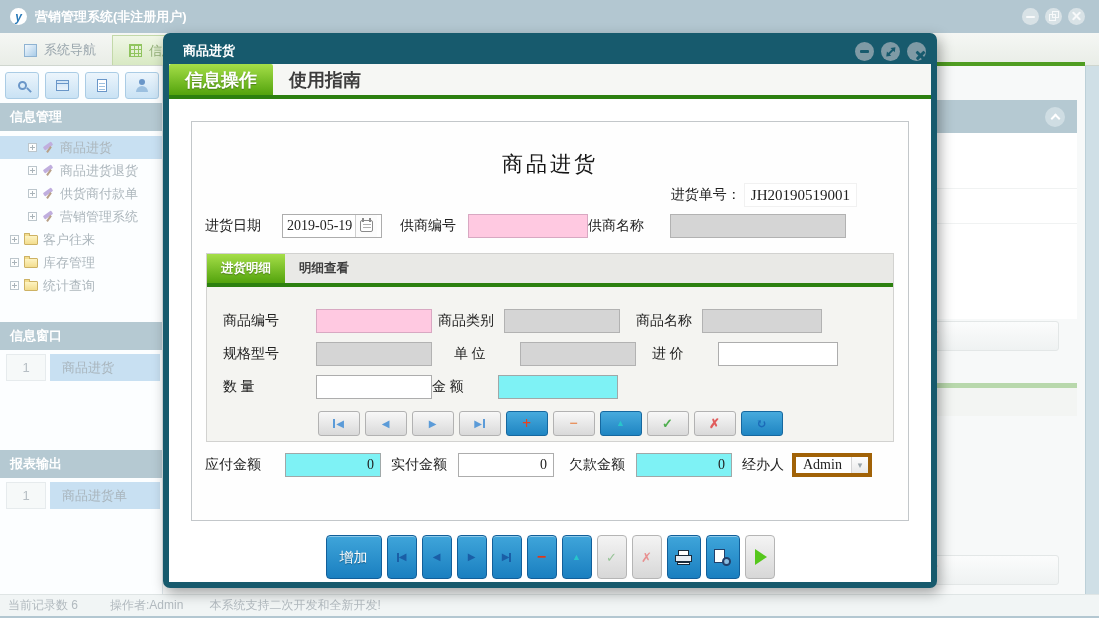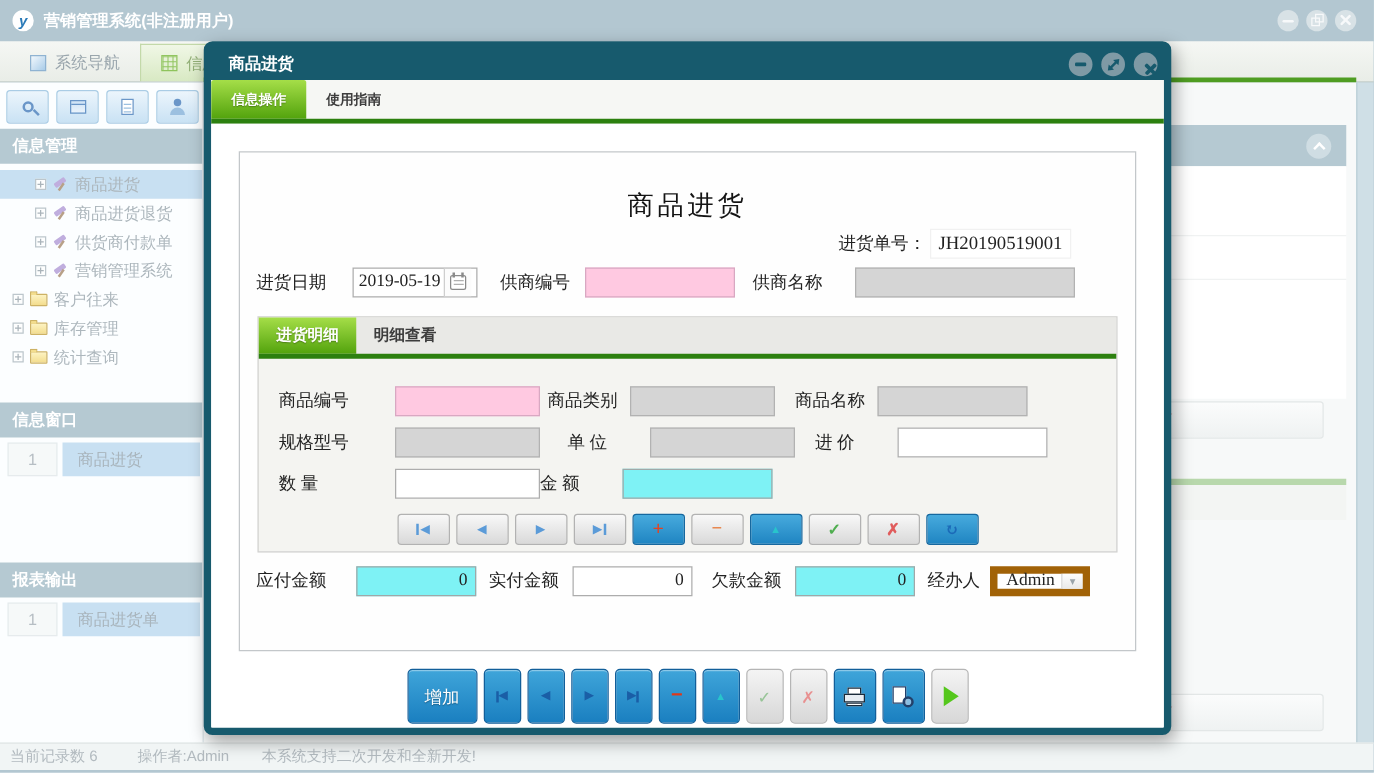--- a/index.html
+++ b/index.html
@@ -86,21 +86,21 @@
   .m-title{height:26px;background:#175a6d;display:flex;align-items:center;color:#fff;font-weight:bold;font-size:13px;padding-left:15px;flex:0 0 26px;margin:-1px -1px 0 -1px}
   .m-controls{margin-left:auto;display:flex;gap:7px;padding-right:6px}
   .mbtn{width:19px;height:19px;border-radius:50%;background:#7f9aa5;display:flex;align-items:center;justify-content:center;position:relative;cursor:pointer}
   .mg-min{width:9px;height:3px;background:#175a6d;border-radius:1px}
   .mxbar{position:absolute;left:4px;top:8px;width:11px;height:2.5px;background:#175a6d;border-radius:1px}
   .mg-exp{position:relative;width:13px;height:13px;transform:rotate(45deg)}
   .mg-exp .tri-u{position:absolute;left:3.5px;top:0;border-left:3px solid transparent;border-right:3px solid transparent;border-bottom:4px solid #175a6d}
   .mg-exp .tri-d{position:absolute;left:3.5px;bottom:0;border-left:3px solid transparent;border-right:3px solid transparent;border-top:4px solid #175a6d}
   .mg-exp .mid{position:absolute;left:6px;top:3px;width:1.5px;height:7px;background:#175a6d}
   .m-tabs{height:31px;background:#f6f7f4;display:flex;align-items:stretch;flex:0 0 31px}
-  .m-tab{display:flex;align-items:center;padding:0 16px;font-size:11px;font-weight:bold;color:#3d3d3d;cursor:pointer}
+  .m-tab{display:flex;align-items:center;padding:0 16px;font-size:18px;font-weight:bold;color:#3d3d3d;cursor:pointer}
   .m-tab.green{background:linear-gradient(#a5de48,#53a30d);color:#fff;text-shadow:0 1px 1px rgba(0,0,0,.3);border-radius:2px 2px 0 0}
   .m-underline{height:4px;background:#2c800f;flex:0 0 4px}
   .m-body{position:relative;flex:1;background:#fff}
 
   .fs{position:absolute;left:22px;top:22px;width:718px;height:400px;border:1px solid #c3c7ca;background:#fefefe}
   .form-font{font-family:"Liberation Serif","DejaVu Serif",serif}
   .fh1{position:absolute;left:0;right:0;top:28px;text-align:center;font-size:21px;color:#141414;letter-spacing:3px}
   .order-row{position:absolute;right:52px;top:62px;display:flex;align-items:center;font-size:14px;color:#222}
   .order-val{background:#fff;box-shadow:0 0 0 1px #f1f1f1;min-width:108px;height:22px;display:flex;align-items:center;padding:0 6px;font-size:15px;margin-left:4px}
   .frow{position:absolute;display:flex;align-items:center;font-size:14px;color:#222}
@@ -133,21 +133,21 @@
   .nav-first .bar{margin-right:1px}.nav-last .bar{margin-left:1px}
   .gl-add{color:#e8421e;font-size:16px;font-weight:bold}
   .gl-min{color:#e87c3c;font-size:15px;font-weight:bold}
   .gl-edit{color:#28c4cc;font-size:9px}
   .gl-ok{color:#4fae4f;font-size:13px;font-weight:bold}
   .gl-x{color:#e05c5c;font-size:13px;font-weight:bold}
   .gl-ref{color:#1b6ab8;font-size:13px;font-weight:bold}
 
   .amounts{position:absolute;left:0;top:331px;right:0;display:flex;align-items:center;font-size:14px;color:#222}
   .amt{text-align:right;padding:0 6px;font-size:14px;display:flex;align-items:center;justify-content:flex-end}
-  .sel{display:flex;align-items:center;border:6px solid #a16207;background:#fff;height:24px;padding-left:7px;font-size:14px;color:#222;cursor:pointer}
+  .sel{display:flex;align-items:center;border:4px solid #a16207;background:#fff;height:24px;padding-left:7px;font-size:14px;color:#222;cursor:pointer}
   .sel .arrowbox{margin-left:auto;width:17px;align-self:stretch;background:linear-gradient(#fdfdfd,#e9e9e9);border-left:1px solid #d5d5d5;display:flex;align-items:center;justify-content:center;color:#9aa4aa;font-size:9px}
 
   .bottom-bar{position:absolute;left:0;right:0;top:436px;display:flex;justify-content:center;gap:5px;align-items:center}
   .bbtn{height:44px;border-radius:4px;display:flex;align-items:center;justify-content:center;cursor:pointer;font-size:12px;line-height:1}
   .bbtn.blue{background:linear-gradient(#3fa5da,#1a7fc0);border:1px solid #125f9a;box-shadow:inset 0 1px 0 rgba(255,255,255,.4)}
   .bbtn.gray{background:linear-gradient(#f4f4f4,#d7d7d7);border:1px solid #b5b5b5}
   .w56{width:56px}.w30{width:30px}.w34{width:34px}
   .addtxt{color:#fff;font-weight:normal;font-size:14px;text-shadow:0 1px 1px rgba(0,0,0,.35)}
   .barrow{color:#1a5ea6;font-size:10px}
   .bbar{width:2px;height:9px;background:#1a5ea6;display:inline-block}
@@ -397,21 +397,21 @@
             <span class="dateval">2019-05-19</span>
             <span class="calbtn">
                 <span class="cal">
                   <i></i>
                   <b></b>
                 </span>
               </span>
           </div>
           <span class="flabel" style="margin-left:18px;width:62px">供商编号</span>
           <div class="inp pink" style="margin-left:6px;width:120px"></div>
-          <span class="flabel" style="margin-left:14px;width:62px">供商名称</span>
+          <span class="flabel" style="width:62px">供商名称</span>
           <div class="inp gray" style="margin-left:20px;width:176px"></div>
         </div>
 
         <div class="detail">
           <div class="d-tabs">
             <div class="d-tab green">进货明细</div>
             <div class="d-tab">明细查看</div>
           </div>
           <div class="d-underline"></div>
 

